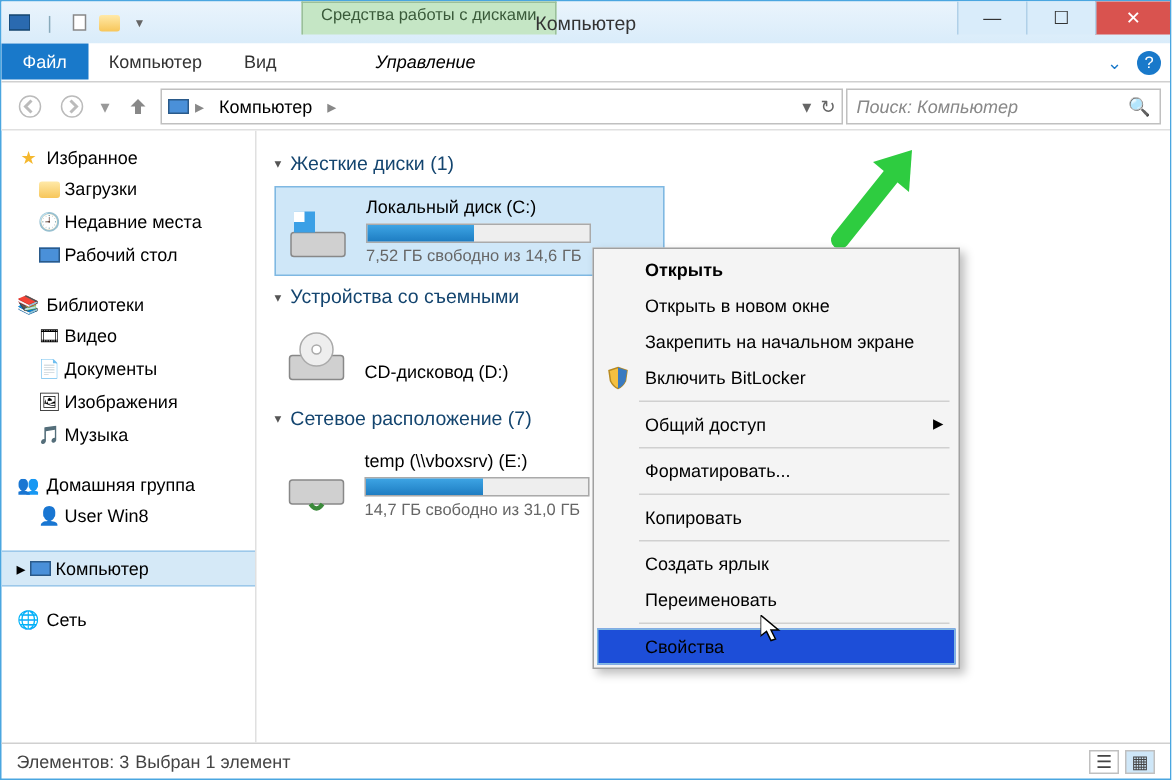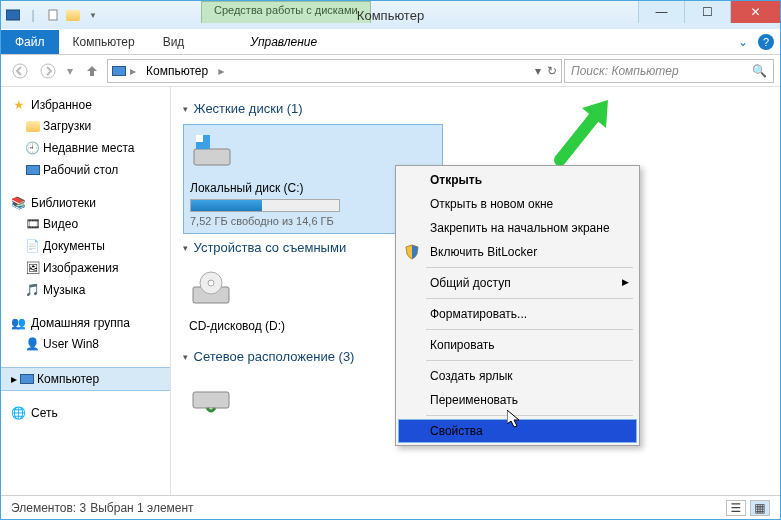--- a/index.html
+++ b/index.html
@@ -9,21 +9,21 @@
 
 .titlebar { height: 28px; background: linear-gradient(#eaf4fc, #d9ecfa); display: flex; align-items: center; position: relative; }
 .titlebar .icons-left { display: flex; align-items: center; padding: 0 4px; gap: 4px; }
 .titlebar .icons-left span { width: 16px; height: 16px; display: inline-flex; align-items: center; justify-content: center; }
 .tab-tools { position: absolute; left: 200px; top: 0; height: 22px; background: #c5e6c5; border: 1px solid #9abf9a; border-bottom: none; padding: 2px 12px; font-size: 11px; color: #3a5a3a; }
 .window-title { position: absolute; left: 50%; transform: translateX(-50%); color: #333; font-size: 13px; }
 .win-controls { position: absolute; right: 0; top: 0; display: flex; }
 .win-controls div { width: 46px; height: 22px; display: flex; align-items: center; justify-content: center; color: #333; background: #d9ecfa; border-left: 1px solid #b0d0e8; }
 .win-controls .close { background: #d9534f; color: #fff; width: 50px; }
 
-.ribbon-tabs { height: 26px; background: #fff; display: flex; align-items: center; border-bottom: 1px solid #d0d0d0; position: relative; }
+.ribbon-tabs { height: 26px; background: #fff; display: flex; align-items: flex-start; border-bottom: 1px solid #d0d0d0; position: relative; }
 .ribbon-tabs .tab { padding: 5px 14px 5px; font-size: 12px; color: #333; cursor: pointer; }
 .ribbon-tabs .tab.file { background: #1979ca; color: #fff; }
 .ribbon-tabs .tab.context { color: #000000; font-style: italic; }
 .ribbon-tabs .rside { position: absolute; right: 6px; top: 4px; display: flex; gap: 6px; align-items: center; }
 .ribbon-tabs .rside span { width: 18px; height: 18px; display: inline-flex; align-items: center; justify-content: center; color: #1979ca; }
 .ribbon-tabs .rside .help { background: #1979ca; color: #fff; border-radius: 50%; width: 16px; height: 16px; font-size: 11px; }
 
 .navbar { height: 32px; display: flex; align-items: center; gap: 2px; padding: 0 6px; background: #fff; border-bottom: 1px solid #e0e0e0; }
 .nav-btn { width: 26px; height: 26px; border: none; background: transparent; border-radius: 3px; display: flex; align-items: center; justify-content: center; color: #999; }
 .nav-btn svg { width: 16px; height: 16px; }
@@ -40,21 +40,21 @@
 .sidebar .group-header { display: flex; align-items: center; padding: 2px 6px; gap: 4px; }
 .sidebar .group-header .exp { color: #555; font-size: 9px; }
 .sidebar .item { display: flex; align-items: center; padding: 3px 6px 3px 24px; gap: 2px; cursor: pointer; }
 .sidebar .item.selected { background: #d5e9f7; border: 1px solid #9cc8ea; border-left: none; border-right: none; }
 .sidebar .ic { width: 16px; height: 16px; display: inline-flex; align-items: center; justify-content: center; }
 
 .main { flex: 1; padding: 8px 12px; overflow-y: auto; position: relative; }
 .section-header { display: flex; align-items: center; margin: 6px 0 8px; gap: 6px; }
 .section-header .tri { color: #555; font-size: 9px; }
 .section-header .txt { color: #14456f; font-size: 13px; }
-.drive { display: flex; align-items: flex-start; gap: 10px; padding: 6px; width: 260px; flex-direction: column; }
+.drive { display: flex; align-items: flex-end; gap: 10px; padding: 6px; width: 260px; }
 .drive.selected { background: #cfe7f8; border: 1px solid #7fb8e2; }
 .drive-icon { width: 44px; height: 40px; display: flex; align-items: center; justify-content: center; }
 .drive-info { flex: 1; }
 .drive-name { font-size: 12px; margin-bottom: 4px; }
 .drive-bar { width: 150px; height: 13px; border: 1px solid #aaa; background: #eee; position: relative; margin-bottom: 3px; }
 .drive-bar .fill { height: 100%; background: linear-gradient(#3da4e4, #1e7dc2); }
 .drive-free { font-size: 11px; color: #666; }
 
 .context-menu { position: absolute; left: 395px; top: 165px; width: 245px; background: #f4f4f4; border: 1px solid #a0a0a0; box-shadow: 3px 3px 6px rgba(0,0,0,0.25); padding: 2px; z-index: 100; }
 .context-menu .mi { padding: 5px 10px 5px 32px; position: relative; cursor: pointer; font-size: 12px; }
@@ -267,29 +267,36 @@
               <circle cx="22" cy="14" r="3" fill="#fff" stroke="#aaa"></circle>
             </svg>
           </div>
         <div class="drive-info">
             <div class="drive-name">CD-дисковод (D:)</div>
           </div>
       </div>
 
       <div class="section-header">
           <span class="tri">▾</span>
-          <span class="txt">Сетевое расположение (3)</span>
+          <span class="txt">Сетевое расположение (7)</span>
         </div>
       <div class="drive">
         <div class="drive-icon">
             <svg width="44" height="40">
               <rect x="4" y="14" width="36" height="16" rx="2" fill="#d0d0d0" stroke="#888"></rect>
               <path d="M18 30 q4 6 8 0" fill="none" stroke="#3a8a3a" stroke-width="3"></path>
             </svg>
           </div>
+        <div class="drive-info">
+          <div class="drive-name">temp (\\vboxsrv) (E:)</div>
+          <div class="drive-bar">
+              <div class="fill" style="width:53%"></div>
+            </div>
+          <div class="drive-free">14,7 ГБ свободно из 31,0 ГБ</div>
+        </div>
       </div>
     </div>
   </div>
 
   <div class="statusbar">
     <span>Элементов: 3</span>
     <span>Выбран 1 элемент</span>
     <div class="right">
       <span>☰</span>
       <span style="background:#cfe7f8;">▦</span>

